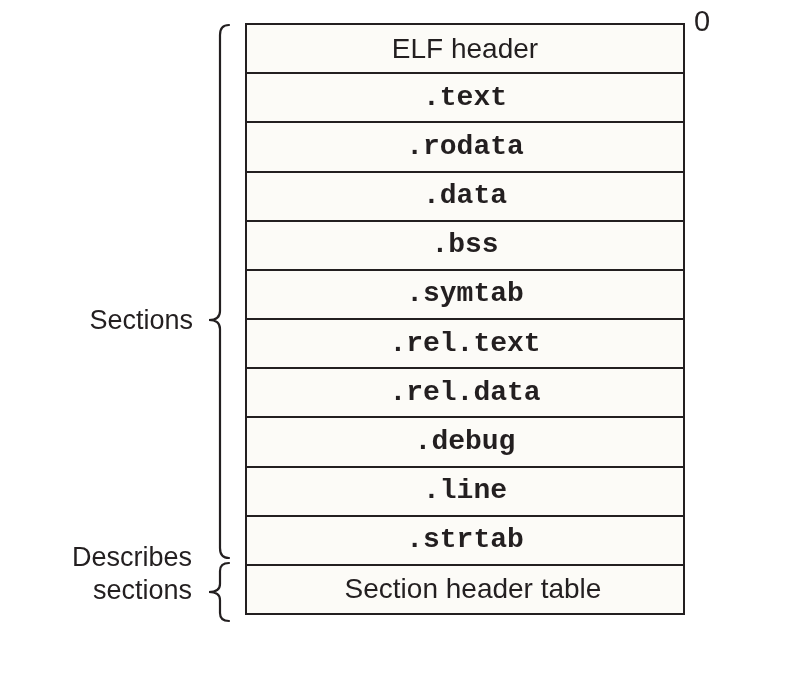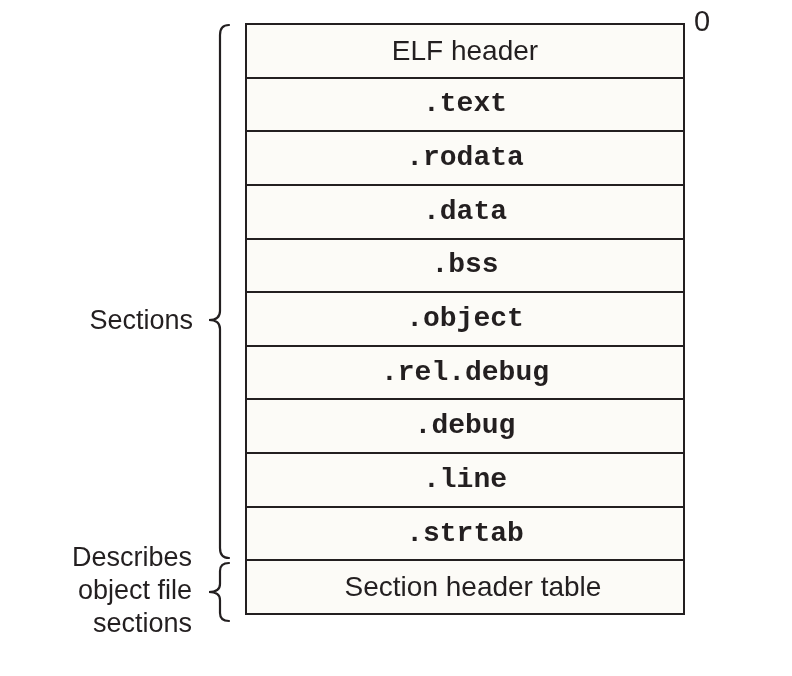--- a/index.html
+++ b/index.html
@@ -115,24 +115,27 @@
     <div class="row mono">
       <span class="row-label">.rodata</span>
     </div>
     <div class="row mono">
       <span class="row-label">.data</span>
     </div>
     <div class="row mono">
       <span class="row-label">.bss</span>
     </div>
     <div class="row mono">
-      <span class="row-label">.object</span>
+      <span class="row-label">.symtab</span>
     </div>
     <div class="row mono">
-      <span class="row-label">.rel.debug</span>
+      <span class="row-label">.rel.text</span>
+    </div>
+    <div class="row mono">
+      <span class="row-label">.rel.data</span>
     </div>
     <div class="row mono">
       <span class="row-label">.debug</span>
     </div>
     <div class="row mono">
       <span class="row-label">.line</span>
     </div>
     <div class="row mono">
       <span class="row-label">.strtab</span>
     </div>
@@ -145,17 +148,16 @@
 
   <svg class="braces-svg" viewBox="0 0 40 620" aria-hidden="true">
     <path class="brace-path" d="M 29 10 Q 20 10 20 20 L 20 296 Q 20 305 9 305 Q 20 305 20 314 L 20 533 Q 20 543 29 543"></path>
     <path class="brace-path" d="M 29 548 Q 20 548 20 556 L 20 569 Q 20 577 9 577 Q 20 577 20 585 L 20 598 Q 20 606 29 606"></path>
   </svg>
 
   <div class="sections-label">Sections</div>
 
   <div class="describes-label">
     <div class="line">Describes</div>
-    <div class="line">object file</div>
     <div class="line">sections</div>
   </div>
 
 </div>
 
 </body></html>

